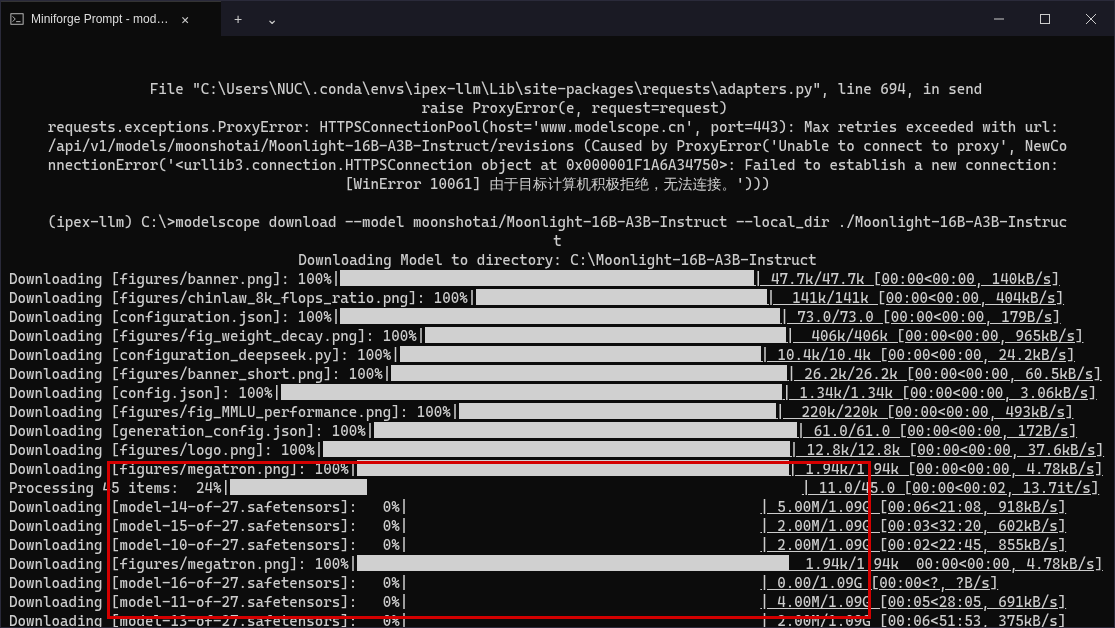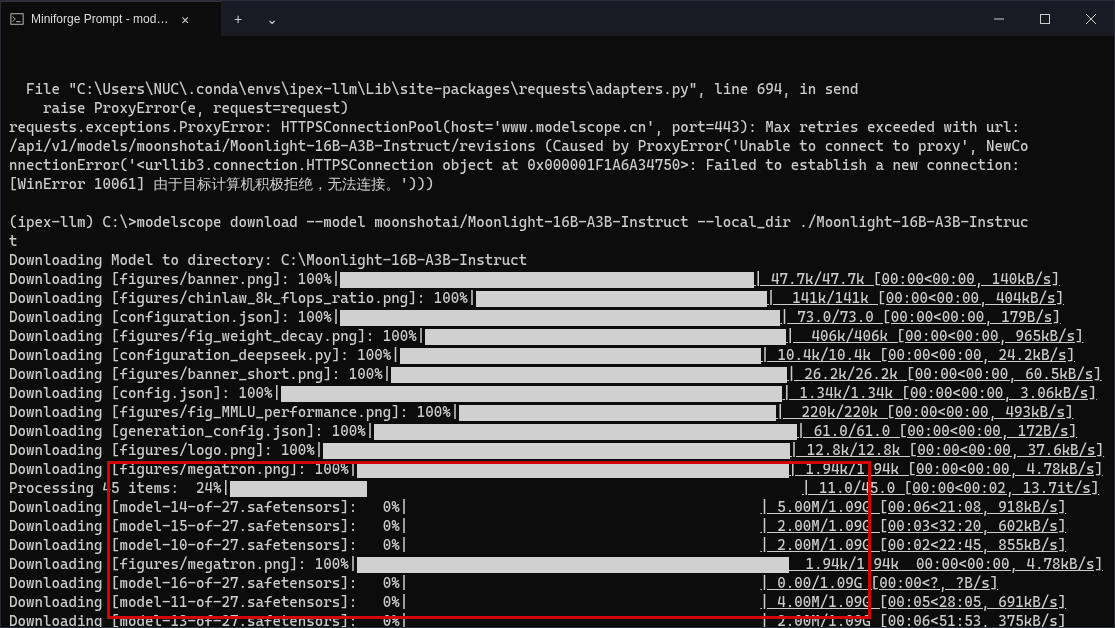--- a/index.html
+++ b/index.html
@@ -6,22 +6,22 @@
 body { width:1115px; height:628px; background:#0c0c0c; font-family:'Cascadia Mono','Consolas',monospace; font-size:14.5px; color:#cccccc; overflow:hidden; border:1px solid #2a2a3a; }
 .titlebar { height:35px; background:#1a1a24; display:flex; align-items:stretch; }
 .tab { display:flex; align-items:center; background:#0c0c0c; padding:0 28px 0 8px; gap:6px; max-width:220px; border-top:1px solid #333; }
 .tab-icon { width:16px; height:16px; display:flex; align-items:center; justify-content:center; }
 .tab-title { font-family:'Segoe UI',sans-serif; font-size:12px; color:#ddd; white-space:nowrap; overflow:hidden; text-overflow:ellipsis; flex:1; }
 .tab-close { color:#ccc; font-size:13px; padding:2px 4px; cursor:pointer; }
 .newtab, .droptab { width:34px; display:flex; align-items:center; justify-content:center; color:#ccc; font-family:'Segoe UI',sans-serif; font-size:14px; cursor:pointer; }
 .spacer { flex:1; }
 .winbtn { width:46px; display:flex; align-items:center; justify-content:center; color:#ccc; cursor:pointer; }
 .terminal { padding:6px 8px; line-height:19px; white-space:pre; }
-.line { display:block; height:19px; }
-.bar-line { display:flex; height:19px; align-items:center; }
+.line { display:block; height:19px;text-align:center; }
+.bar-line { display:flex; height:19px; align-items:flex-start; }
 .bar-prefix { white-space:pre; }
 .bar-fill { background:#d0d0d0; height:16px; display:inline-block; }
 .bar-empty { display:inline-block; height:16px; }
 .bar-suffix { white-space:pre;text-decoration:underline; }
 .hl-box { position:absolute; border:3px solid #d40000; pointer-events:none; }
 .rel { position:relative; }
 </style>
 </head>
 <body>
 

